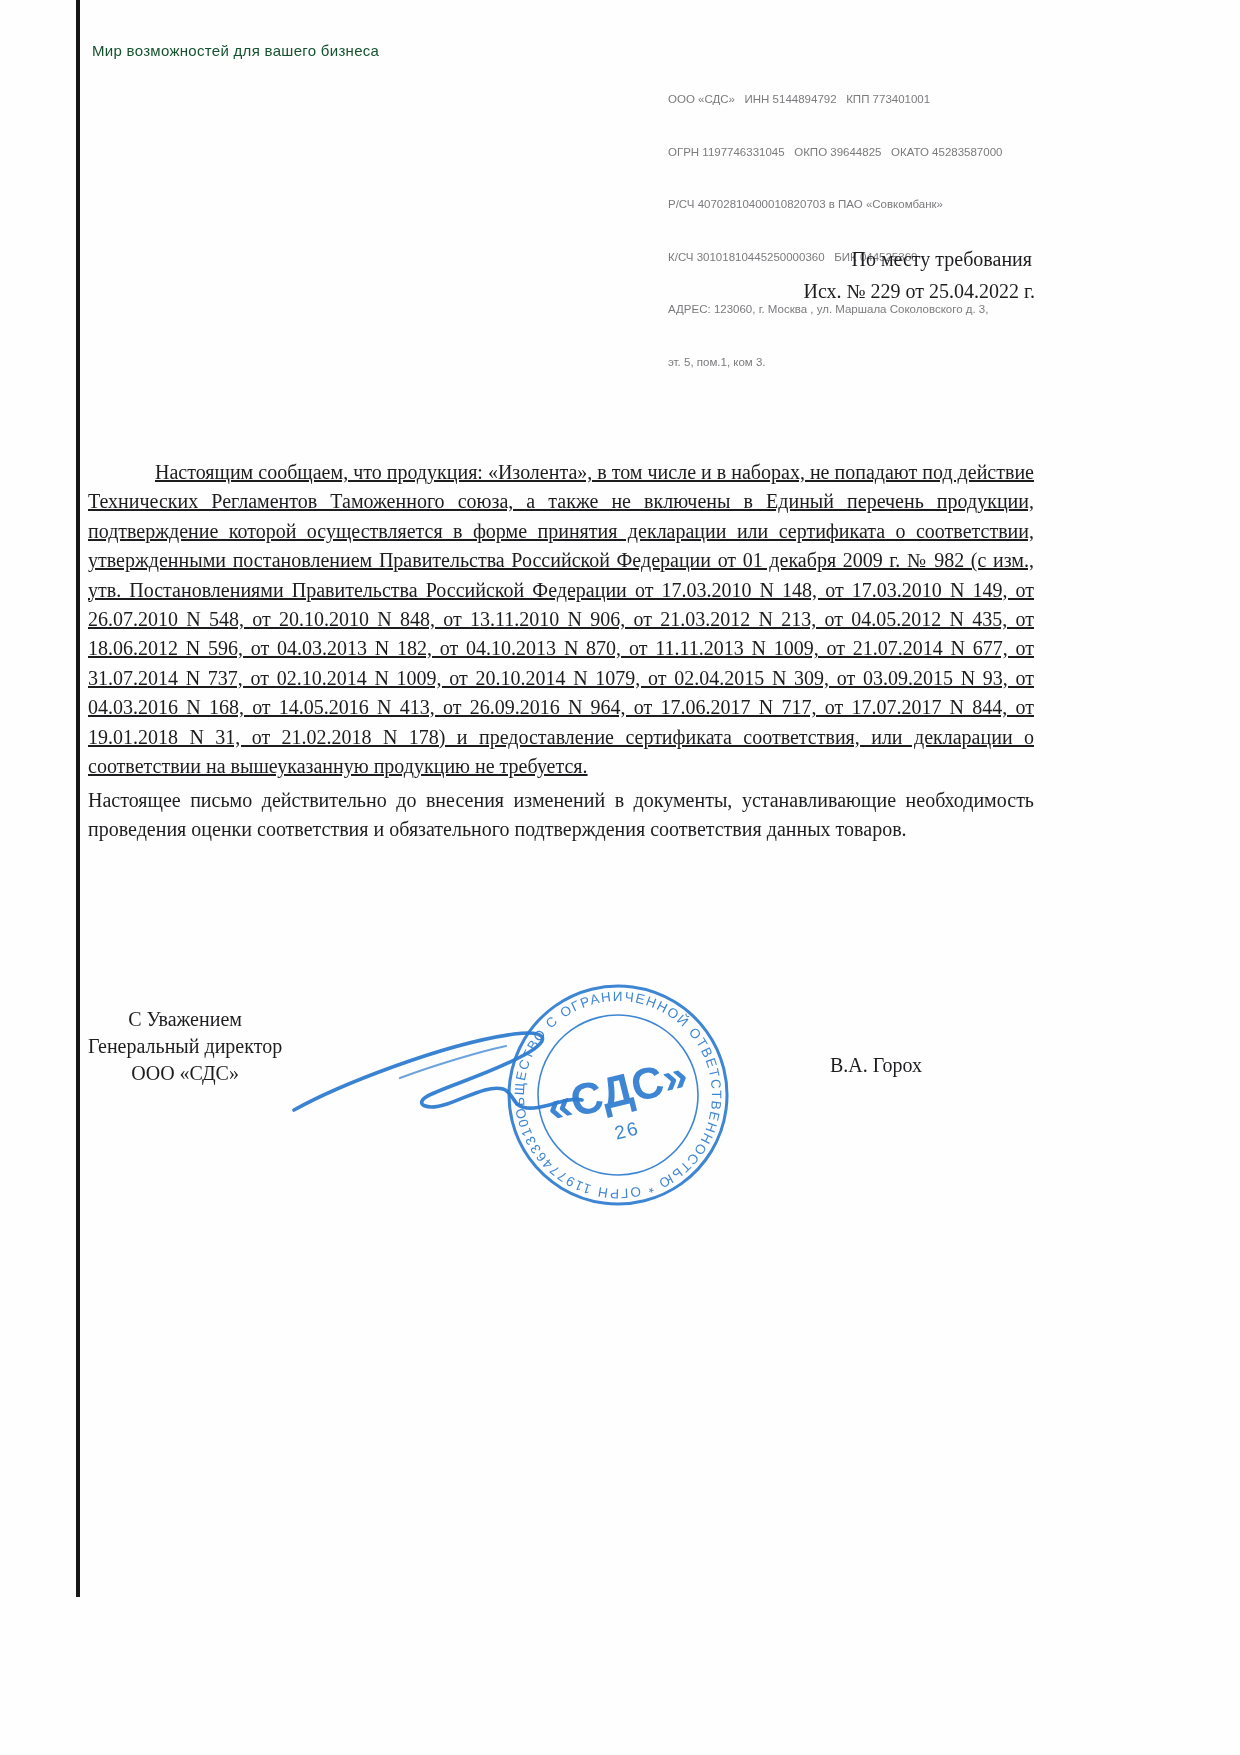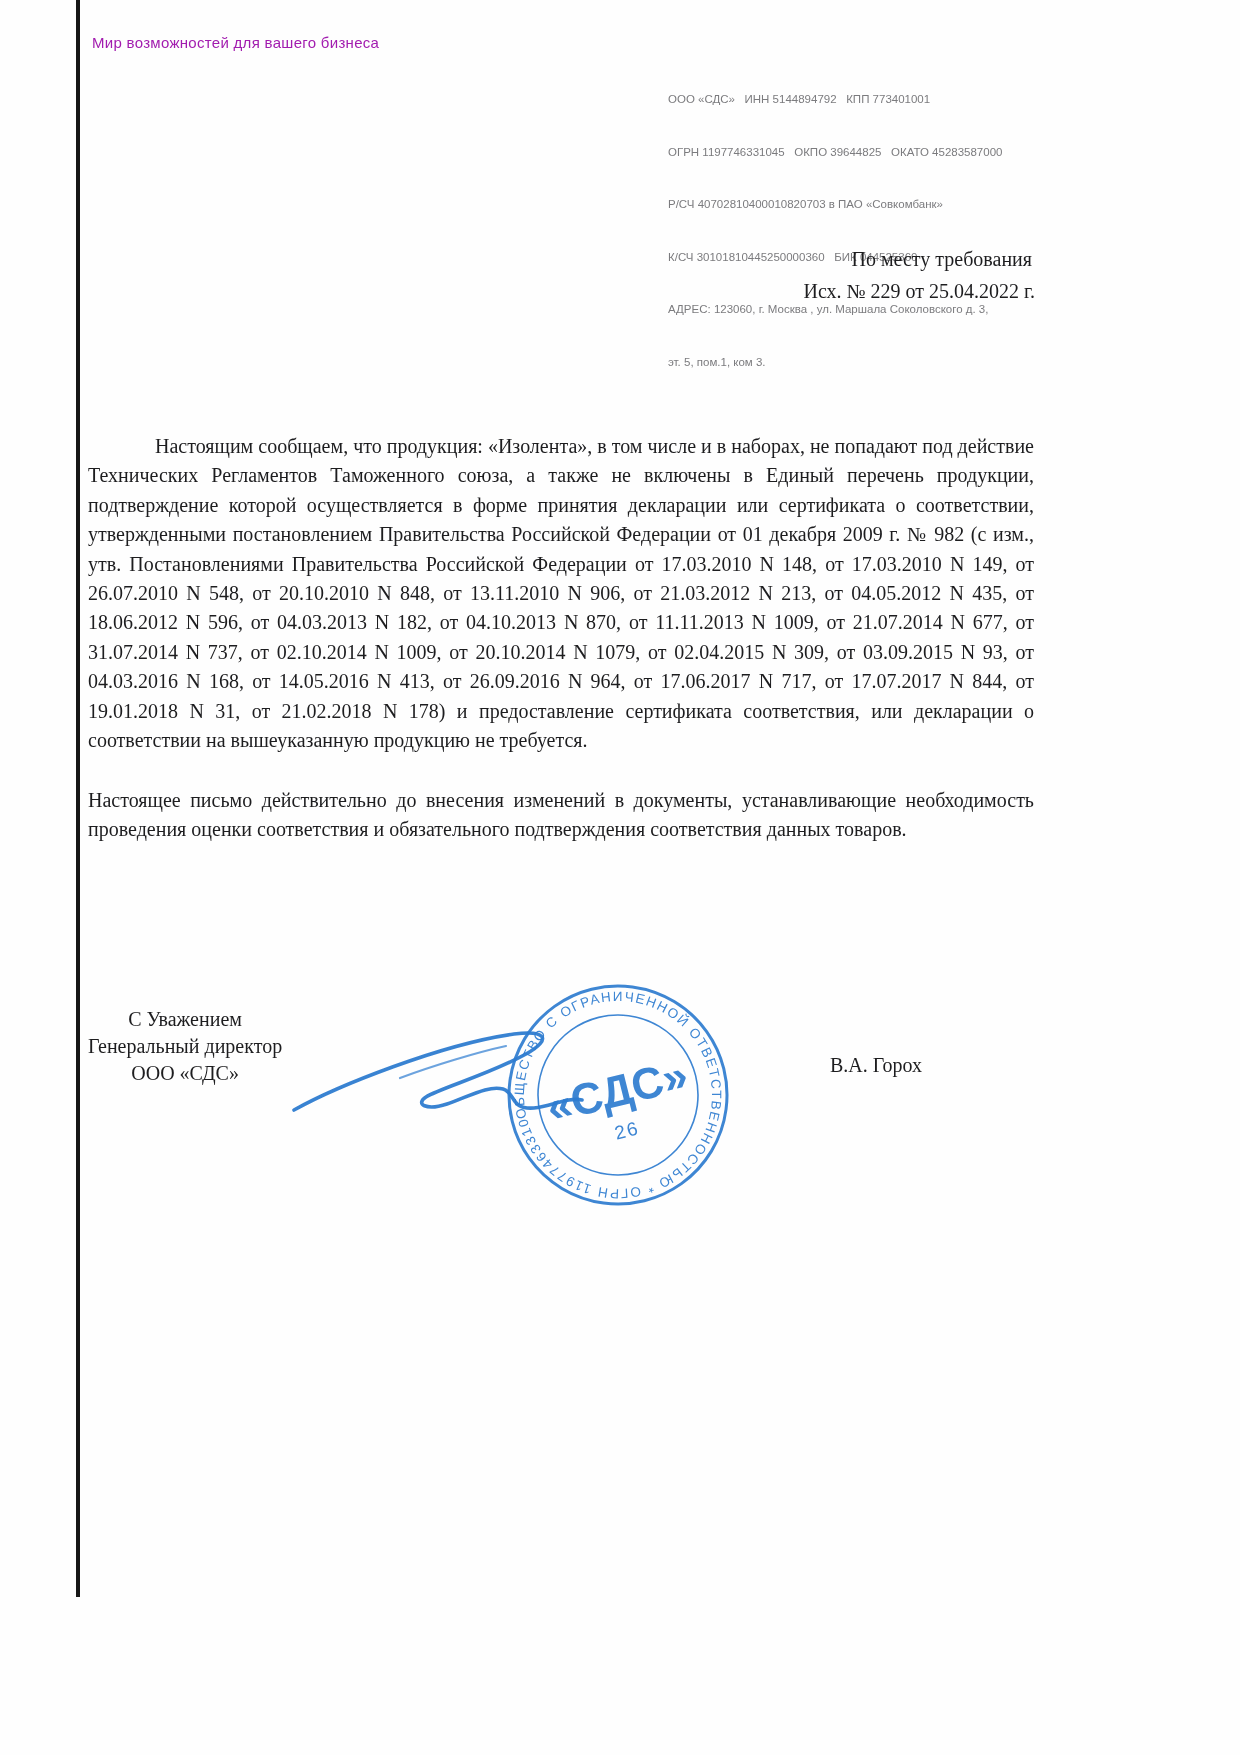--- a/index.html
+++ b/index.html
@@ -21,24 +21,24 @@
   .logo-block { position:absolute; left:92px; top:22px; }
   .logo-text {
     font-family:"DejaVu Sans", sans-serif;
     font-weight:800;
     font-size:112px;
     line-height:1.05;
     letter-spacing:-7px;
     color:#3e3e40;
   }
   .logo-tagline {
-    margin-top:12px;
+    margin-top:20px;
     font-family:"Liberation Sans", sans-serif;
     font-size:15px;
-    color:#a21caf;
+    color:#14532d;
     letter-spacing:0.3px;
   }
   .letterhead {
     position:absolute; left:668px; top:56px;
     font-family:"Liberation Sans", sans-serif;
     font-size:11.5px;
     line-height:17.5px;
     color:#7b7b7e;
     white-space:pre;
   }
@@ -55,21 +55,21 @@
     width:944px; text-align:center;
     font-size:20px;
   }
   .body-par {
     position:absolute; left:88px;
     width:946px;
     font-size:20px;
     line-height:29.4px;
     text-align:justify;
   }
-  .par1 { top:432px; text-indent:67px; }
+  .par1 { top:458px; text-indent:67px;text-decoration:underline; }
   .par2 { top:786px; }
   .sign-block {
     position:absolute; left:88px; top:1006px;
     font-size:20px; line-height:27px;text-align:center;
   }
   .director-name {
     position:absolute; left:830px; top:1054px;
     font-size:20px;
   }
   .signature-svg {

